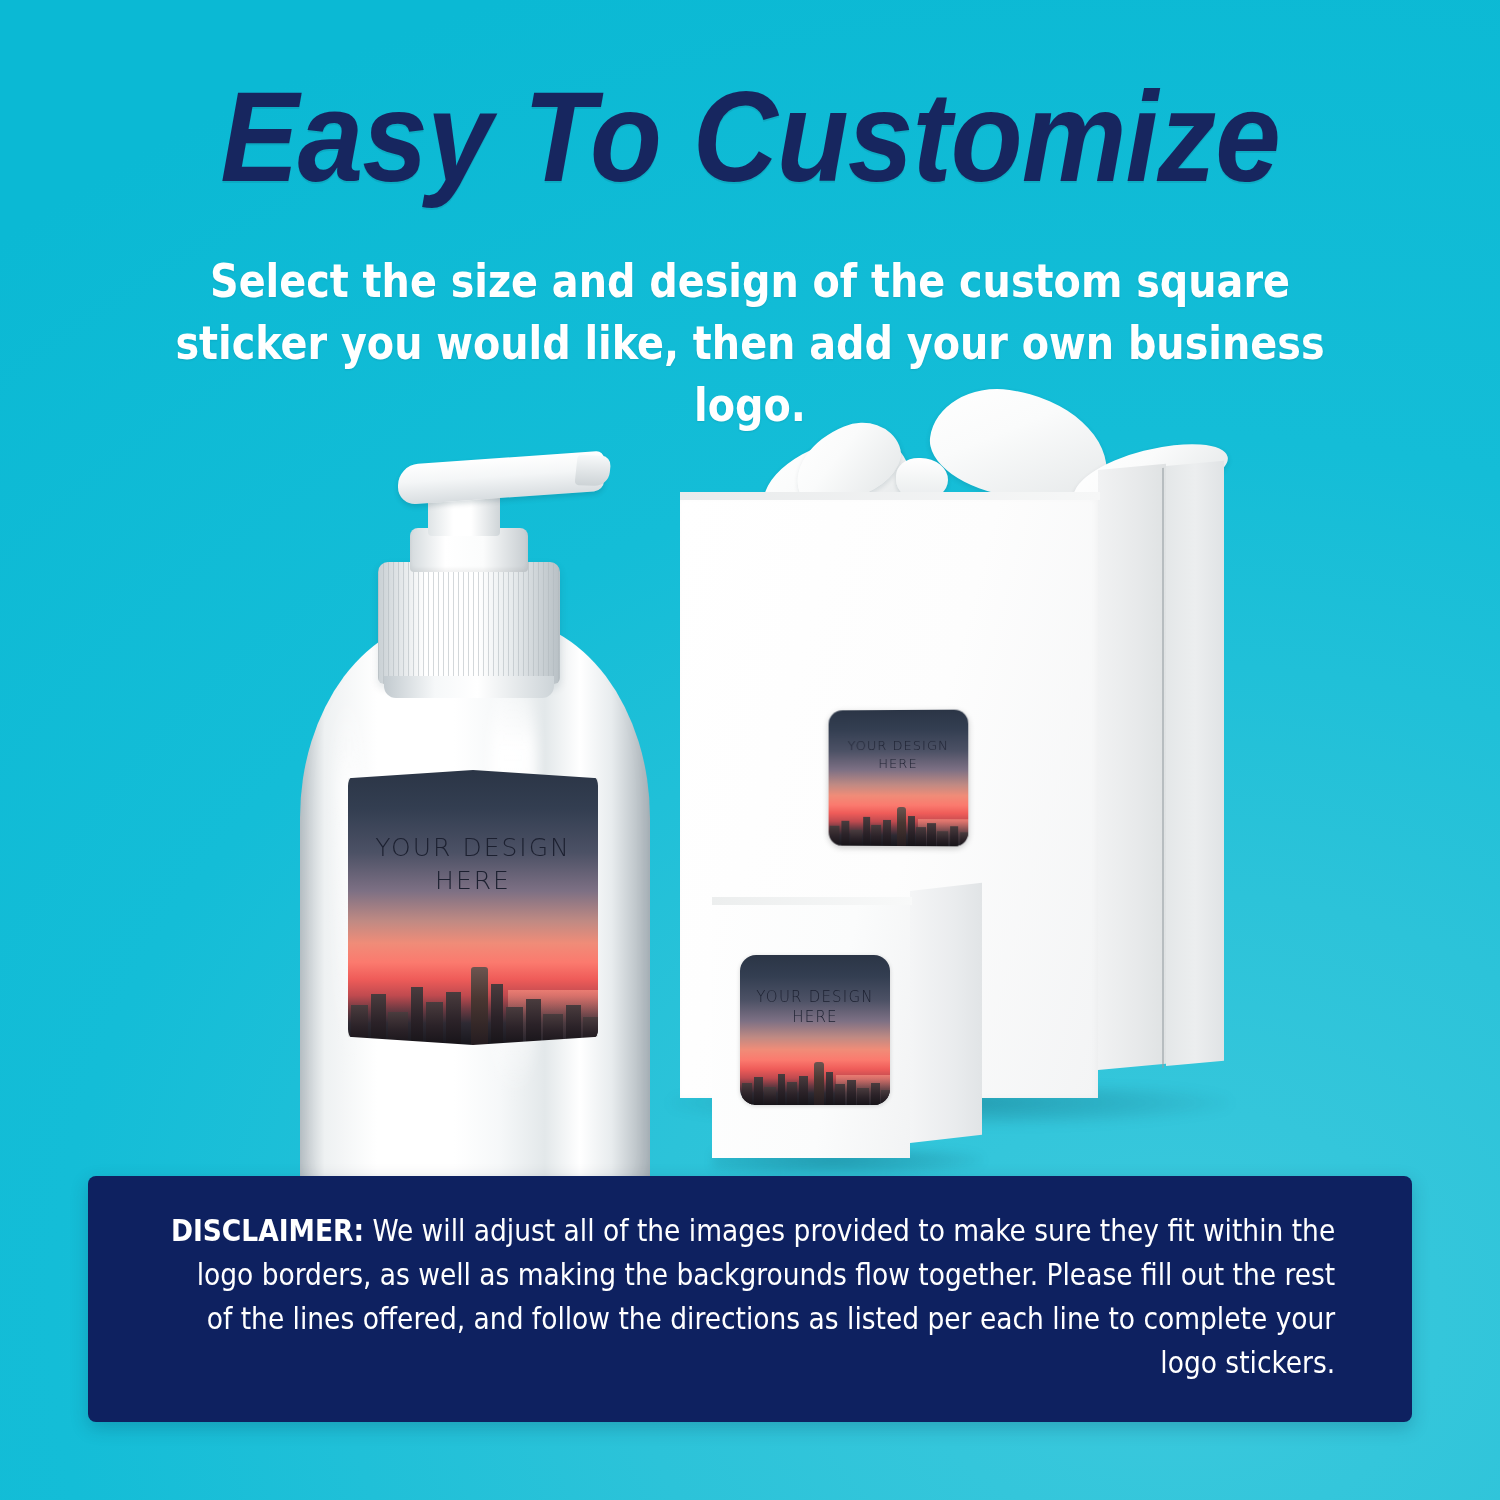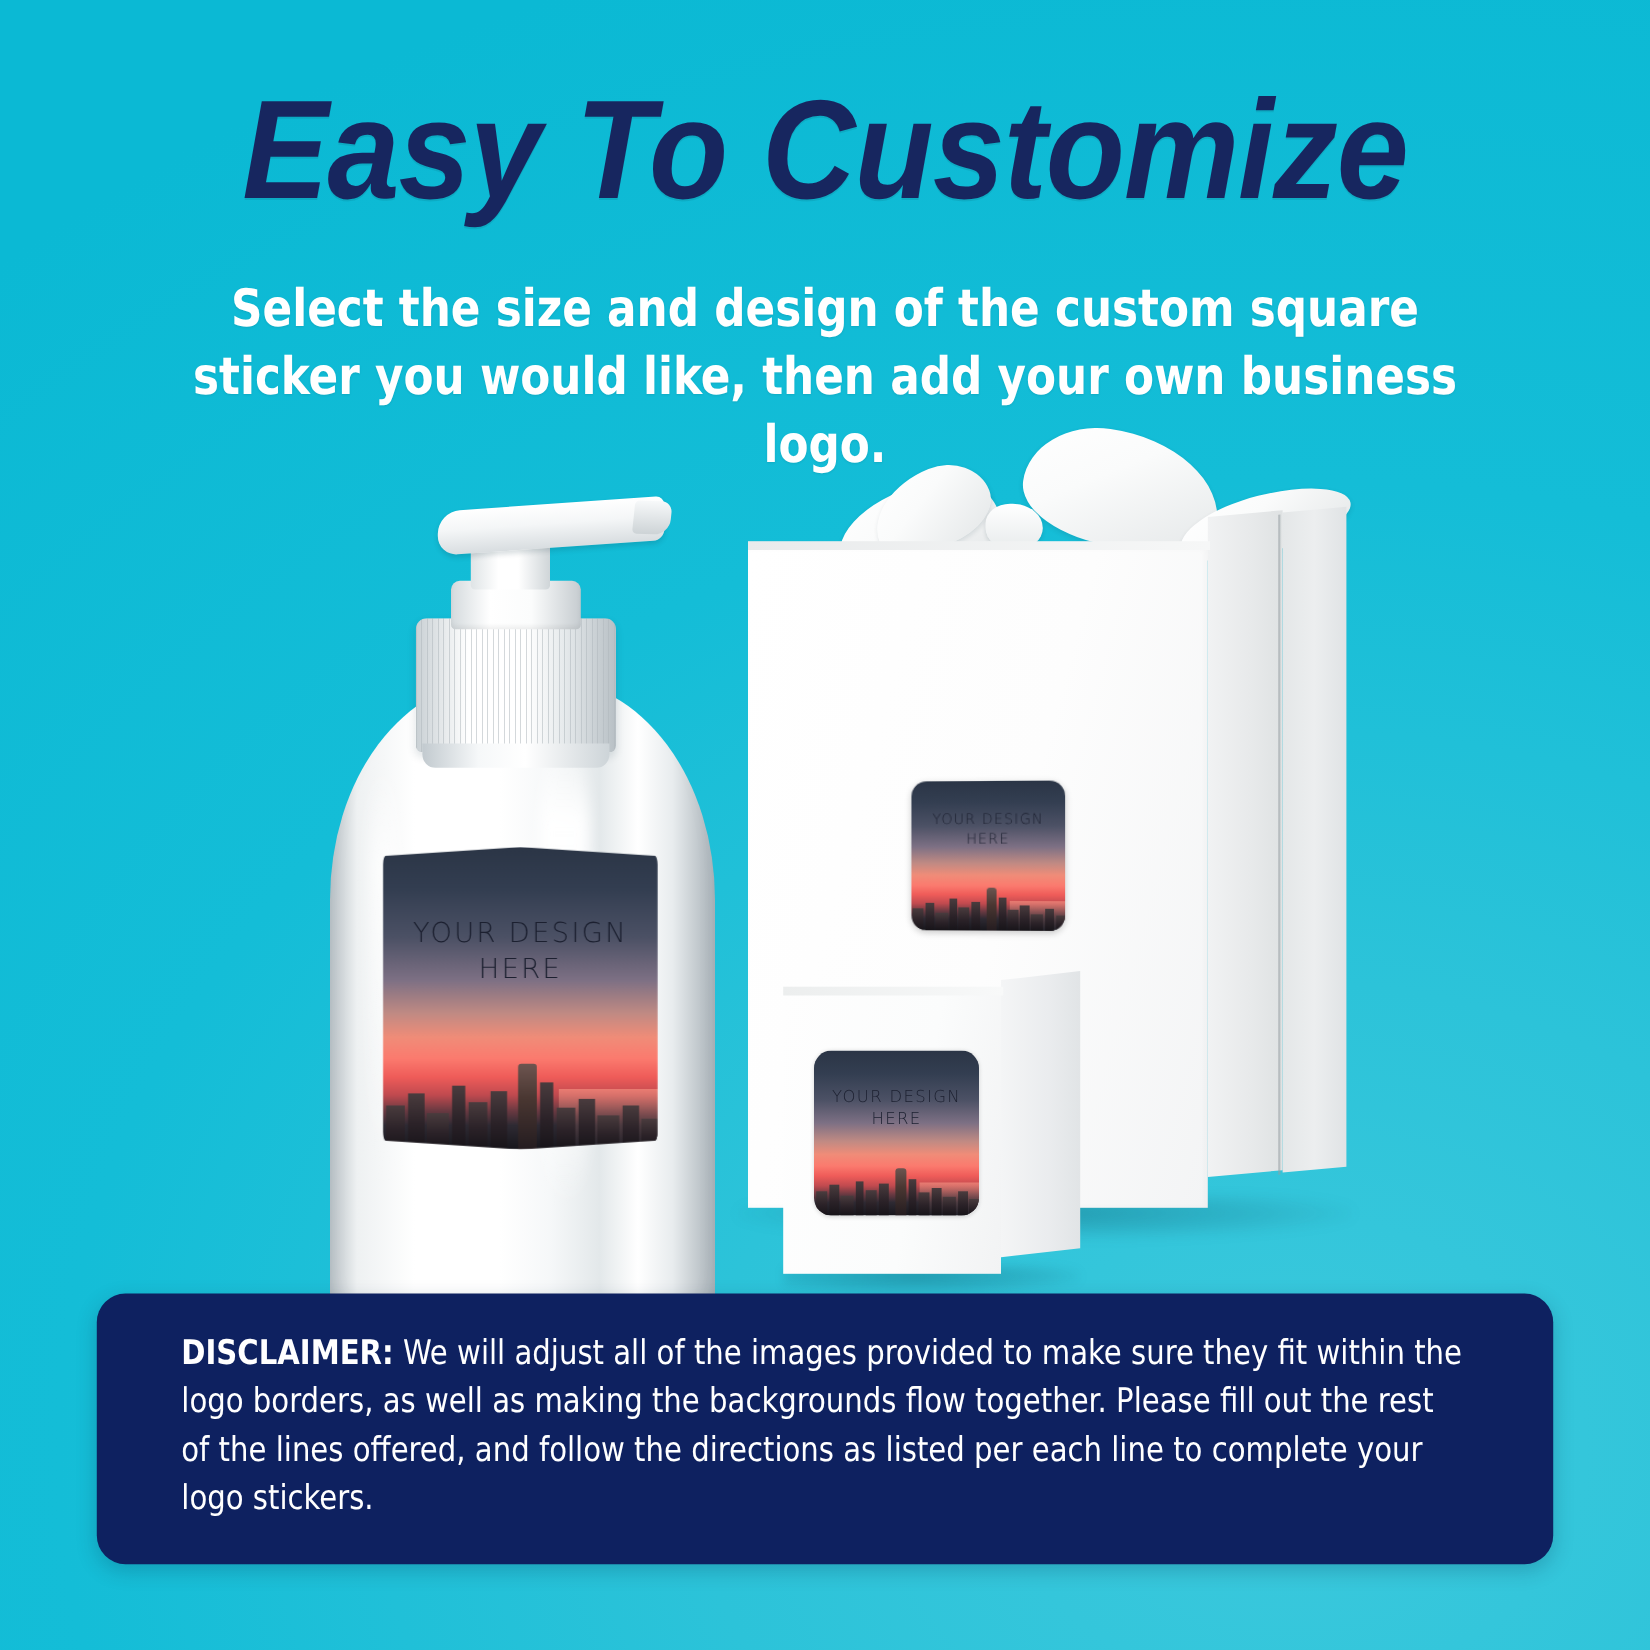--- a/index.html
+++ b/index.html
@@ -264,23 +264,23 @@
     border-radius:16px;
     z-index:6;
     box-shadow:0 1px 4px rgba(0,0,0,0.16);
   }
   #small-sticker .sticker-text { font-size:15px; top:21%; }
 
   
   #disclaimer {
     position:absolute; left:88px; right:88px; bottom:78px;
     background:#0e2160;
-    border-radius:26px;
+    border-radius:8px;
     padding:32px 46px 38px;
-    text-align:left;
+    text-align:right;
     box-shadow:0 6px 18px rgba(0,40,70,0.22);
   }
   #disclaimer p {
     font-family:"DejaVu Sans Condensed","Liberation Sans",sans-serif;
     font-size:31px; line-height:1.42;
     color:#ffffff;
     transform:scaleX(0.95);
   }
   #disclaimer b { font-weight:bold; }
 </style>

